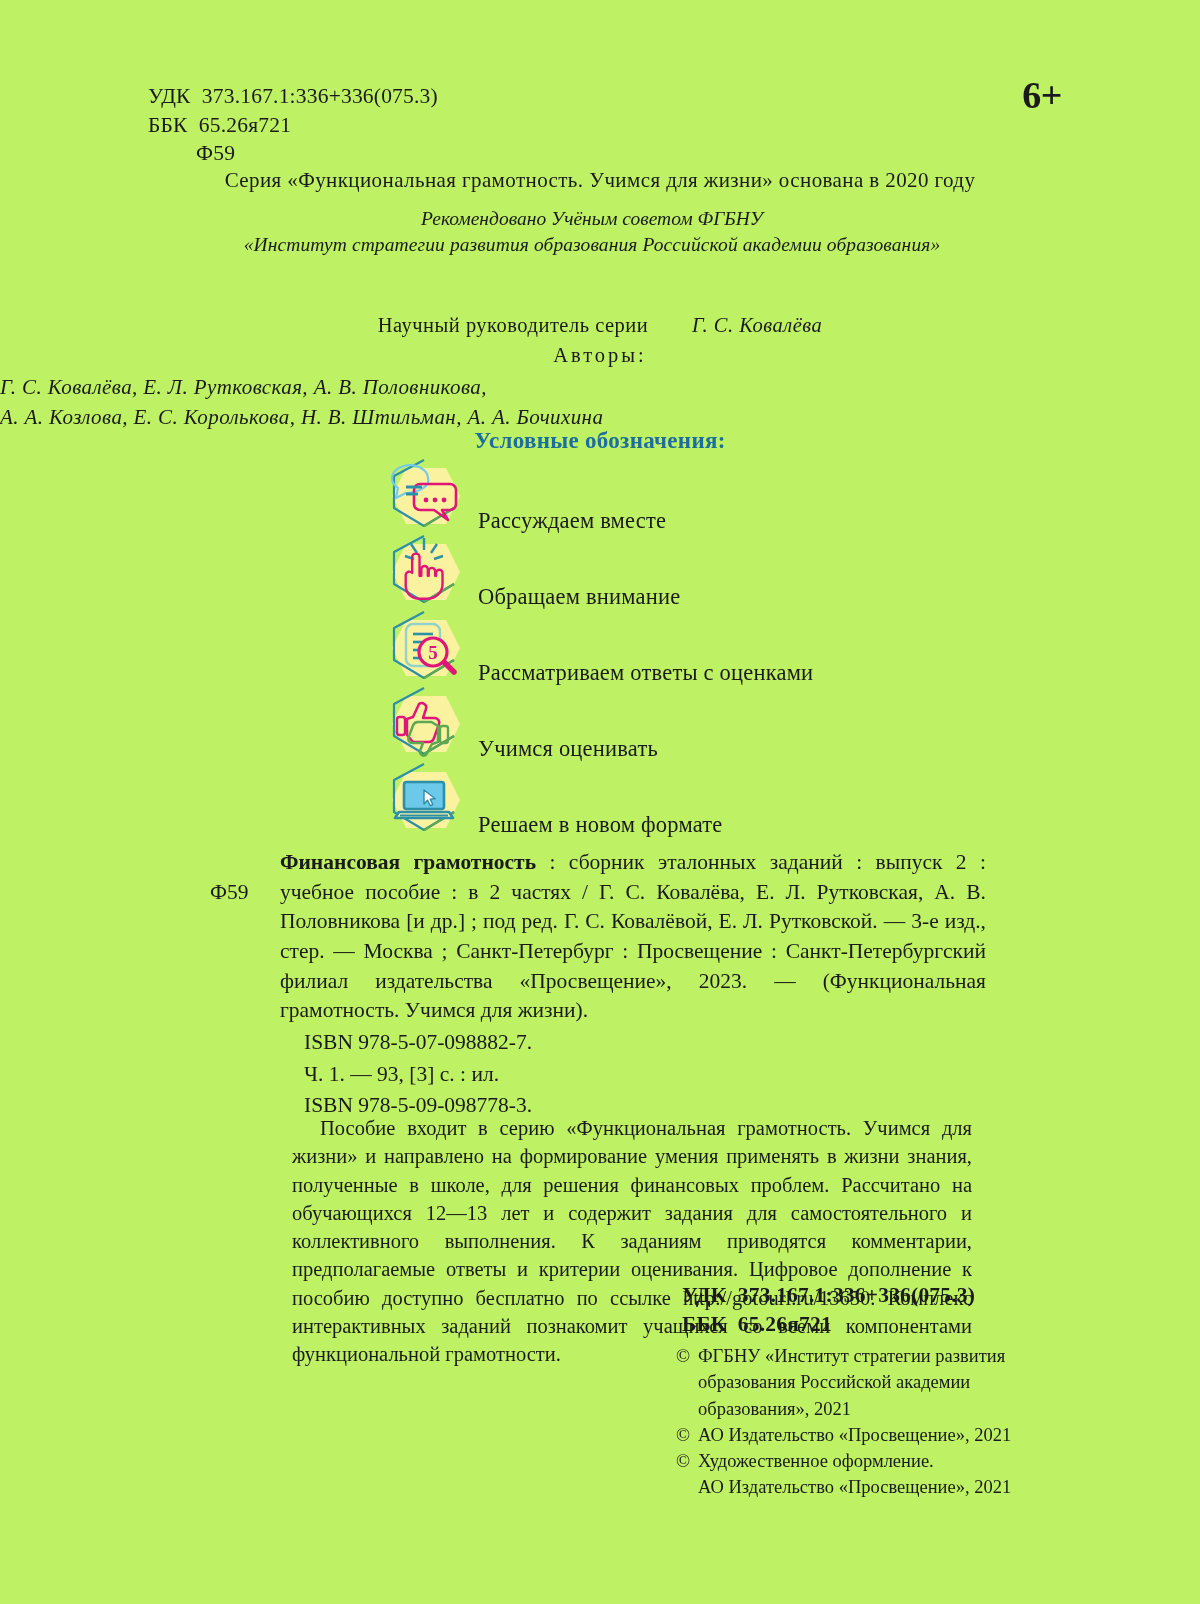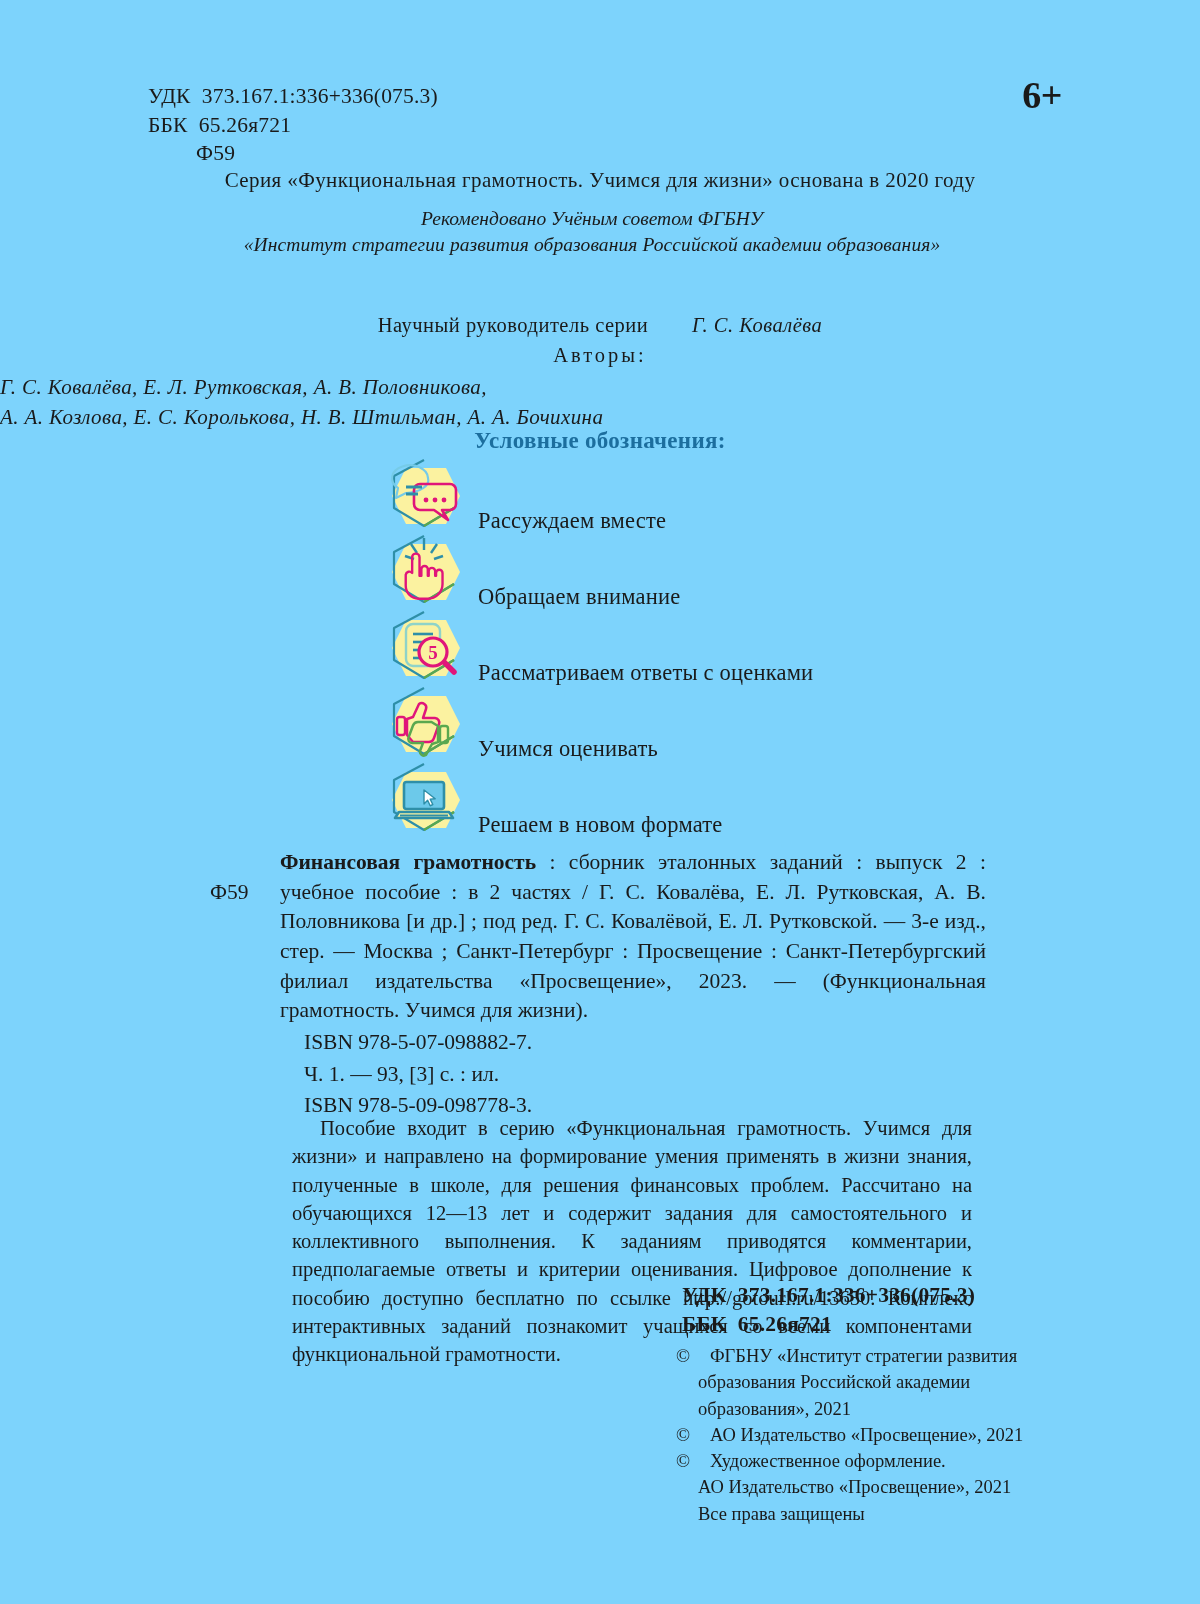--- a/index.html
+++ b/index.html
@@ -12,21 +12,21 @@
     width: 1200px;
     height: 1604px;
     position: relative;
     font-family: "Liberation Serif", "DejaVu Serif", serif;
     color: #1a1a1a;
     overflow: hidden;
   }
   .page {
     position: absolute;
     inset: 0;
-    background: #7dd3fc;
+    background: #bef264;
   }
 
   
   .codes {
     position: absolute;
     left: 148px;
     top: 82px;
     font-size: 21.5px;
     line-height: 1.33;
     letter-spacing: 0.2px;
@@ -201,21 +201,21 @@
   .copyright {
     position: absolute;
     left: 676px;
     top: 1343px;
     width: 380px;
     font-size: 18.5px;
     line-height: 1.42;
   }
   .cr-row { display: flex; align-items: flex-start; }
   .cr-sym { width: 22px; flex: 0 0 22px; }
-  .cr-txt { flex: 1 1 auto; margin-left: 12px; }
+  .cr-txt { flex: 1 1 auto; }
   .cr-cont { padding-left: 22px; }
 </style>
 </head>
 <body>
 
 <div class="page">
 
   <div class="codes">
     <div class="ln">УДК  373.167.1:336+336(075.3)</div>
     <div class="ln">ББК  65.26я721</div>
@@ -363,16 +363,15 @@
     <div class="cr-row">
       <div class="cr-sym">©</div>
       <div class="cr-txt">АО Издательство «Просвещение», 2021</div>
     </div>
 
     <div class="cr-row">
       <div class="cr-sym">©</div>
       <div class="cr-txt">Художественное оформление.</div>
     </div>
     <div class="cr-cont">АО Издательство «Просвещение», 2021</div>
-    <div class="cr-cont">Все права защищены</div>
   </div>
 
 </div>
 
 </body></html>

